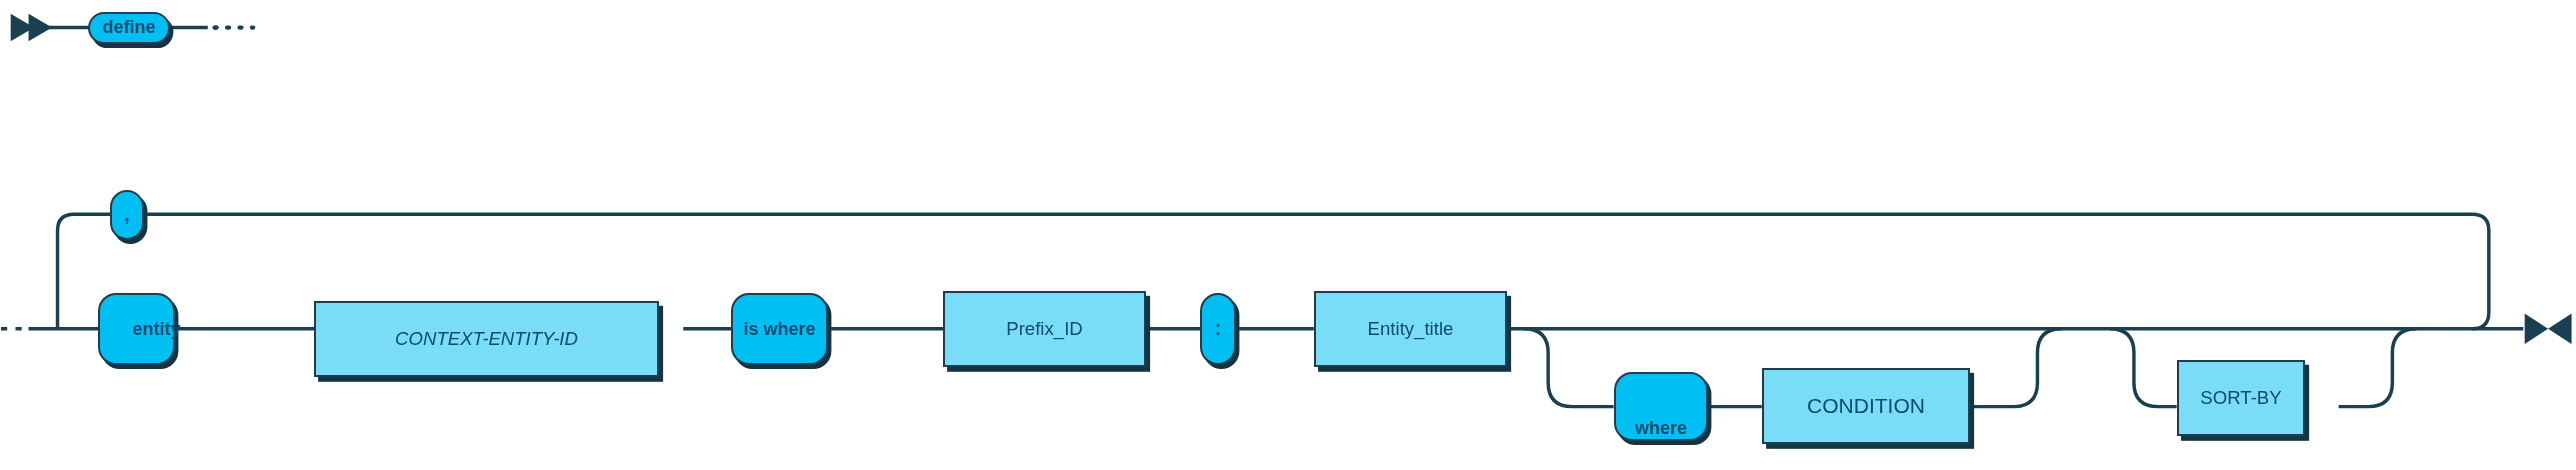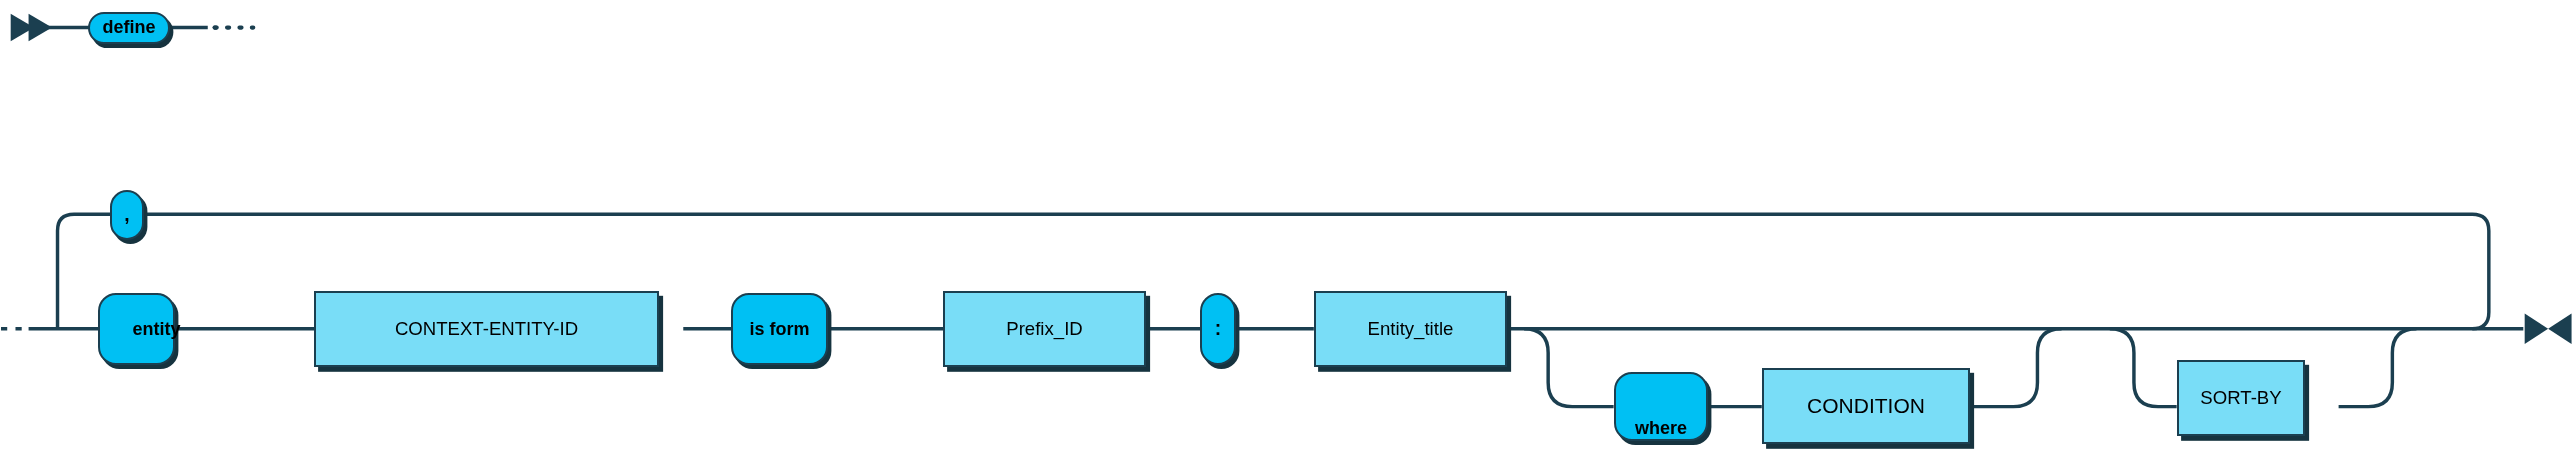--- a/index.html
+++ b/index.html
@@ -23,21 +23,21 @@
     top: 0;
     width: 2576px;
     height: 470px;
   }
   .node {
     position: absolute;
     box-sizing: border-box;
     display: flex;
     align-items: center;
     justify-content: center;
-    color: #000000;
+    color: #0c4a6e;
     white-space: nowrap;
     text-align: center;
   }
   .node.terminal {
     background: #00c0f3;
     border: 2.1px solid #1b3f50;
     border-radius: 12.4px;
     font-weight: bold;
     box-shadow: 3.4px 4.1px 0 0 #16333f;
   }
@@ -109,26 +109,26 @@
   </div>
 
   <div class="node terminal pill" style="left:110px; top:190px; width:34px; height:50px; font-size:19.3px;">
     <span>,</span>
   </div>
 
   <div class="node terminal" style="left:98px; top:293px; width:77px; height:72px; font-size:18px; border-radius:18px;padding-left:40px;">
     <span>entity</span>
   </div>
 
-  <div class="node nonterminal" style="left:314px; top:291px; width:345px; height:76px; font-size:18.6px;">
+  <div class="node nonterminal" style="left:314px; top:301px; width:345px; height:76px; font-size:18.6px;font-style:italic;">
     <span>CONTEXT-ENTITY-ID</span>
   </div>
 
   <div class="node terminal" style="left:731px; top:293px; width:97px; height:72px; font-size:18px; border-radius:18px;">
-    <span>is form</span>
+    <span>is where</span>
   </div>
 
   <div class="node nonterminal" style="left:943px; top:291px; width:203px; height:76px; font-size:18.6px;">
     <span>Prefix_ID</span>
   </div>
 
   <div class="node terminal pill" style="left:1200px; top:293px; width:36px; height:72px; font-size:19.3px;">
     <span>:</span>
   </div>
 

